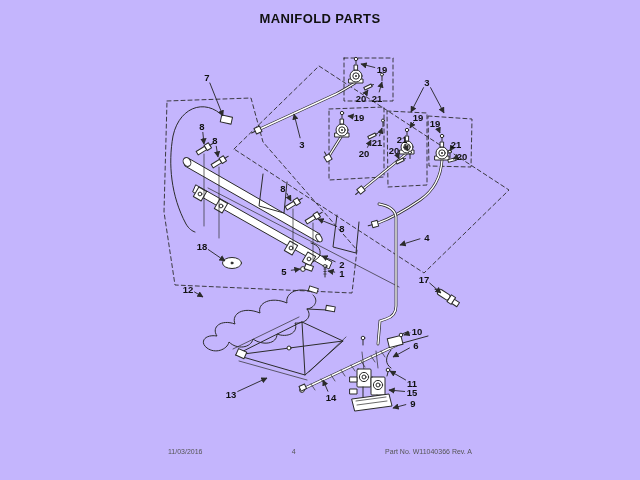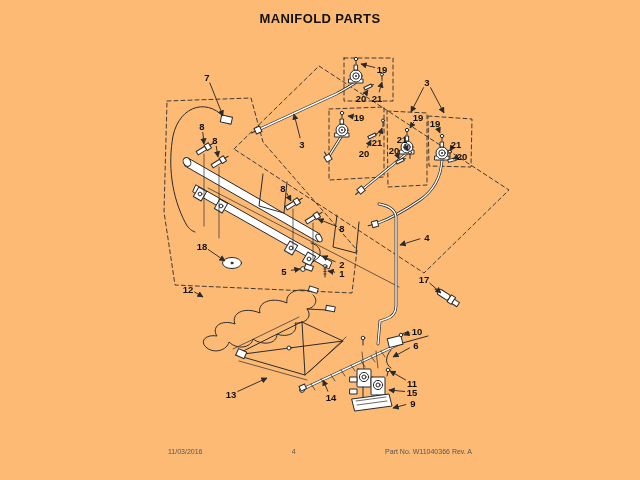--- a/index.html
+++ b/index.html
@@ -1,16 +1,16 @@
 <!DOCTYPE html>
 <html><head>
 <meta charset="utf-8">
 <style>
   html,body{margin:0;padding:0;background:#fff;}
-  #page{position:relative;width:640px;height:480px;background:#fdba74;overflow:hidden;
+  #page{position:relative;width:640px;height:480px;background:#c4b5fd;overflow:hidden;
         font-family:"Liberation Sans",sans-serif;}
   #title{position:absolute;top:11px;left:0;width:640px;text-align:center;
          font-size:13px;font-weight:bold;letter-spacing:.4px;color:#111;}
   #footer{position:absolute;top:448px;left:168px;width:304px;display:flex;
           justify-content:space-between;font-size:7px;color:#555;}
   svg{position:absolute;top:0;left:0;}
   .ink{stroke:#2b2b2b;fill:none;stroke-width:1;stroke-linecap:round;stroke-linejoin:round;}
   .fillw{fill:#fff;}
   .dash{stroke-dasharray:4 3;stroke-width:.9;}
   .thin{stroke-width:.7;}

